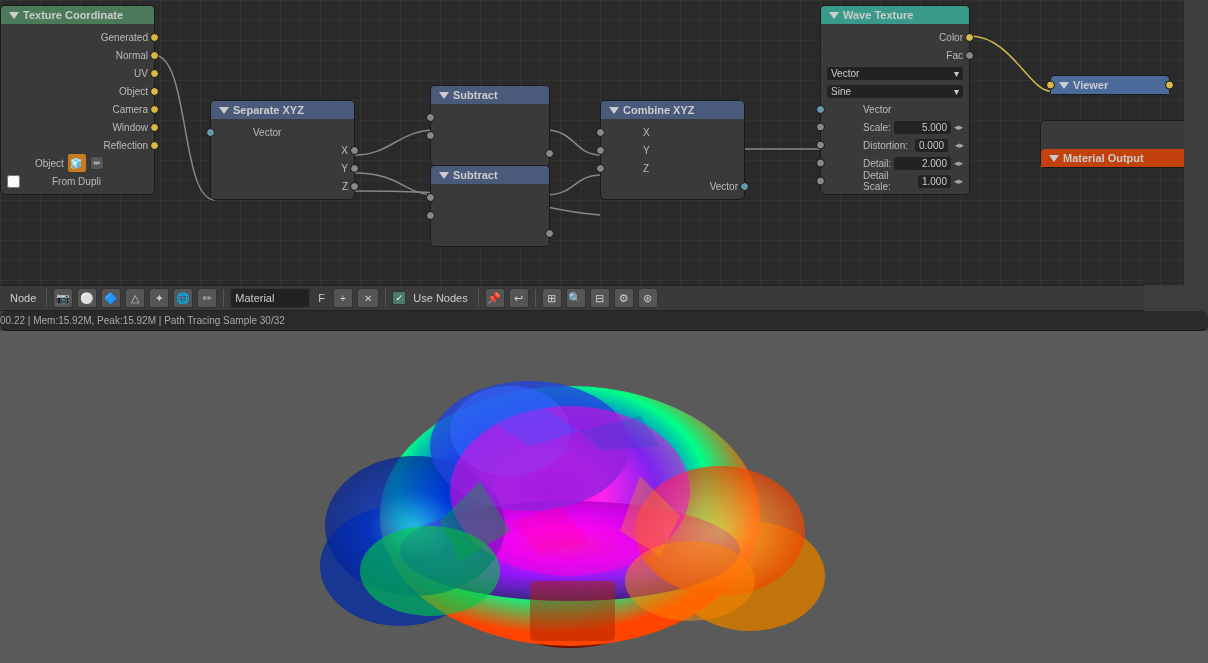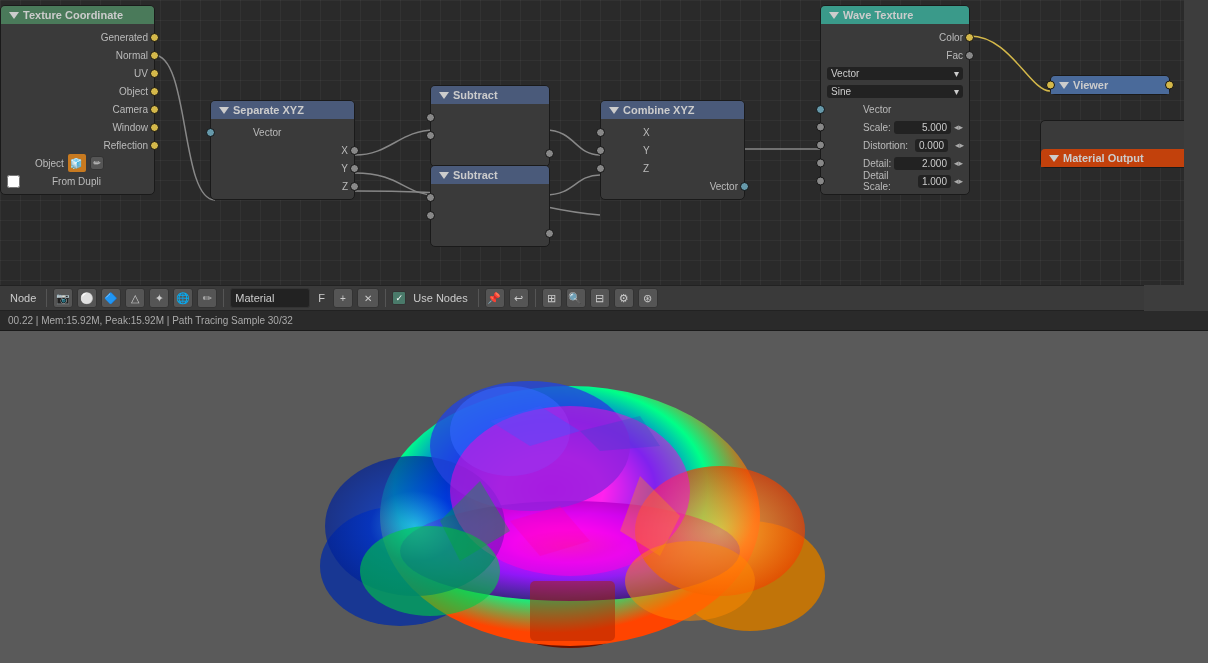--- a/index.html
+++ b/index.html
@@ -32,24 +32,25 @@
       position: relative;
     }
 
     
     #statusbar {
       width: 1208px;
       height: 20px;
       background: #2a2a2a;
       display: flex;
       align-items: center;
-      padding: 0 8px;
+      padding: 0 0;
       font-size: 10px;
       color: #aaa;
       border-bottom: 1px solid #1a1a1a;
+      border-radius: 8px;
     }
 
     
     #viewport {
       width: 1208px;
       height: 332px;
       background: #4a4a4a;
       position: relative;
       overflow: hidden;
     }

